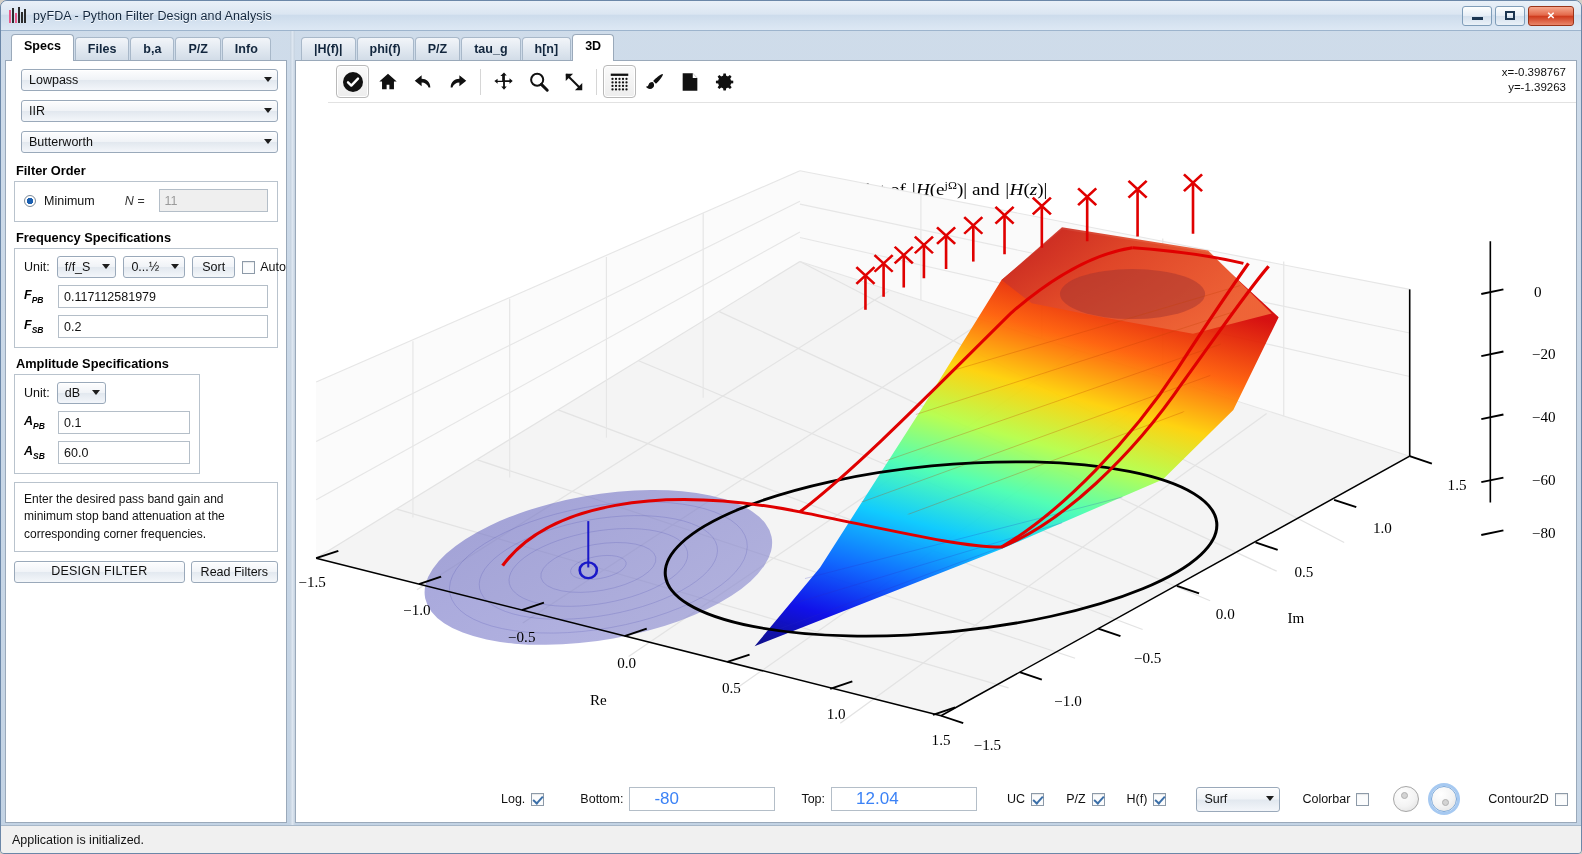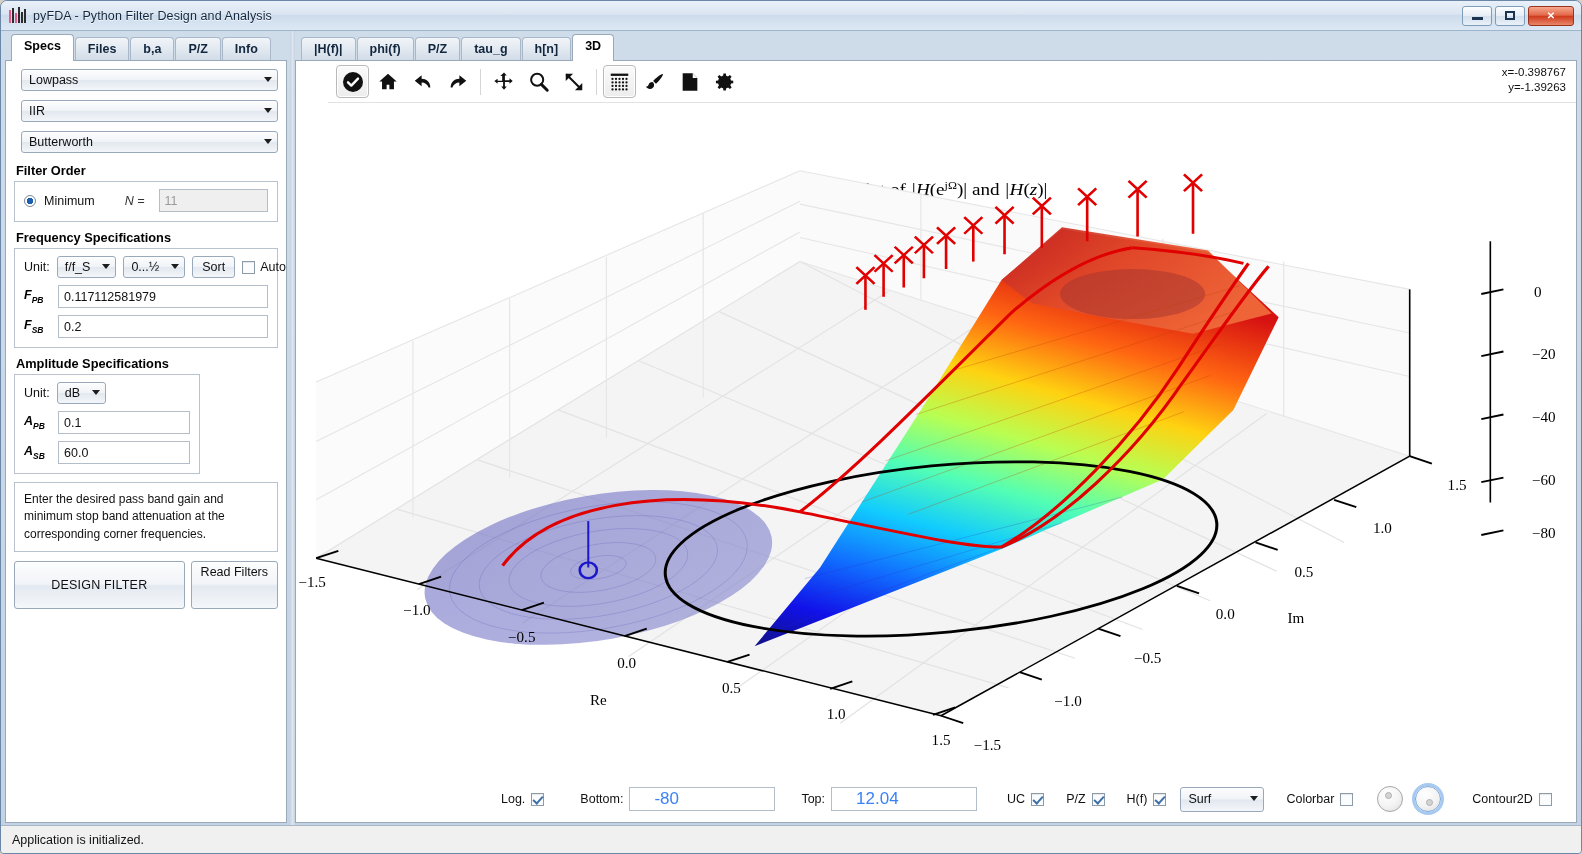--- a/index.html
+++ b/index.html
@@ -126,21 +126,21 @@
   }
   .box.checked::after {
     content: ""; position: absolute; left: 3px; top: 0px; width: 4px; height: 8px;
     border: solid #3b6fa8; border-width: 0 2px 2px 0; transform: rotate(42deg);
   }
   .hintbox {
     border: 1px solid #b9c3cd; padding: 8px 9px; font-size: 12px; color: #111;
     line-height: 1.45; margin-bottom: 9px;
   }
   .action-row { display: flex; gap: 6px; }
-  #design-filter { flex: 1; text-align: center; padding: 16px 0; letter-spacing: .2px; }
+  #design-filter { flex: 1; text-align: center; padding: 2px 0; letter-spacing: .2px; }
 
   
   #plot-toolbar {
     height: 42px; display: flex; align-items: center; gap: 2px;
     padding: 0 8px; border-bottom: 1px solid #e2e2e2; position: relative; margin-left: 32px;
   }
   .tbtn {
     width: 33px; height: 33px; display: flex; align-items: center; justify-content: center;
     border: 1px solid transparent; border-radius: 4px;
   }
@@ -681,21 +681,21 @@
             <span class="box checked"></span>
           </span>
           <span class="ctl" style="margin-left:22px;">
             <span>P/Z</span>
             <span class="box checked"></span>
           </span>
           <span class="ctl" style="margin-left:22px;">
             <span>H(f)</span>
             <span class="box checked"></span>
           </span>
-          <span class="combo" style="margin-left:14px; min-width:84px; height:25px;">
+          <span class="combo" style="margin-left:30px; min-width:84px; height:25px;">
             <span>Surf</span>
             <span class="caret"></span>
           </span>
           <span class="ctl" style="margin-left:22px;">
             <span>Colorbar</span>
             <span class="box"></span>
           </span>
           <span class="dial" style="margin-left:24px;"></span>
           <span class="dial focus" style="margin-left:12px;"></span>
           <span class="ctl" style="margin-left:31px;">

